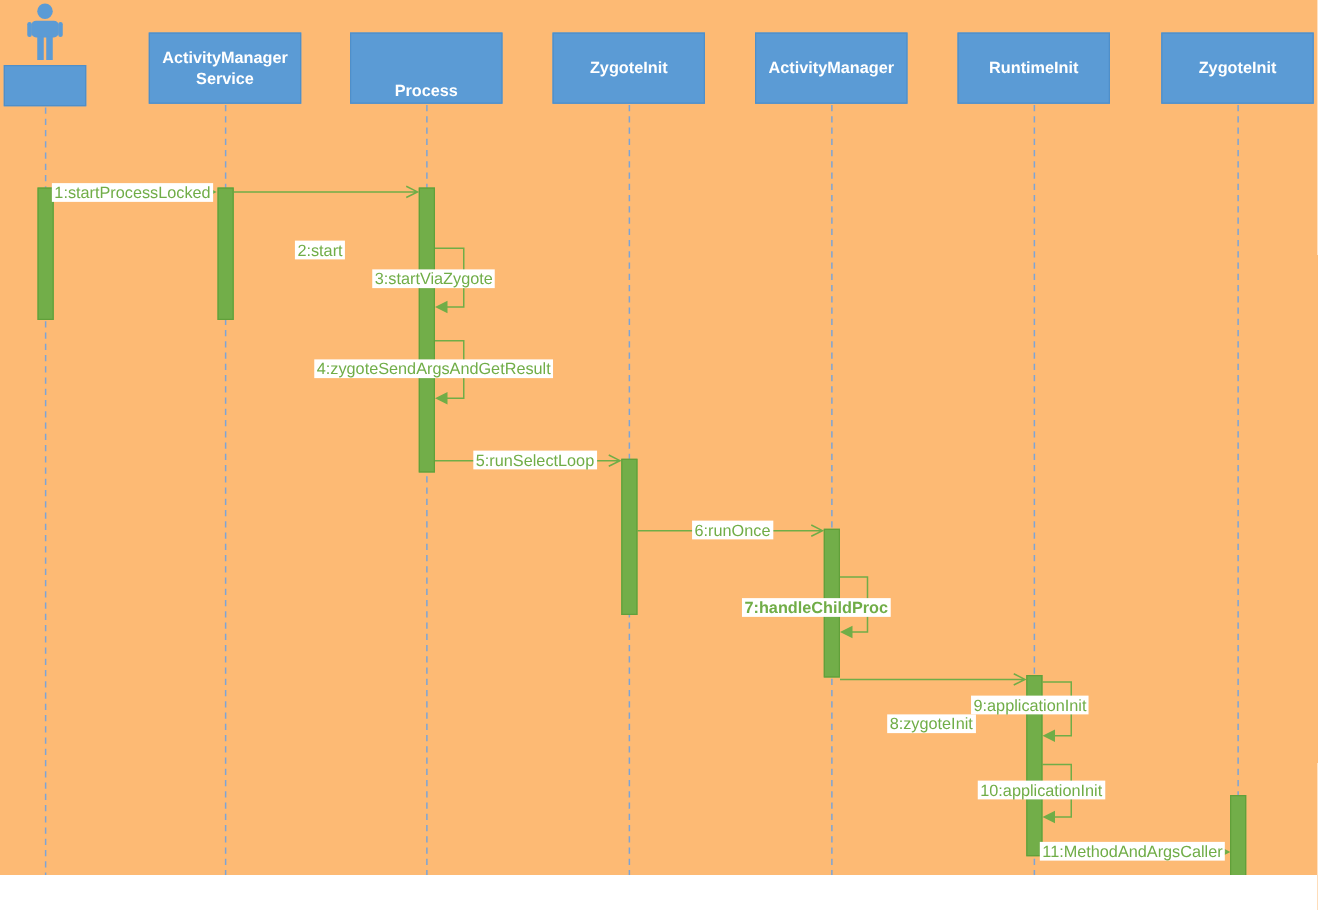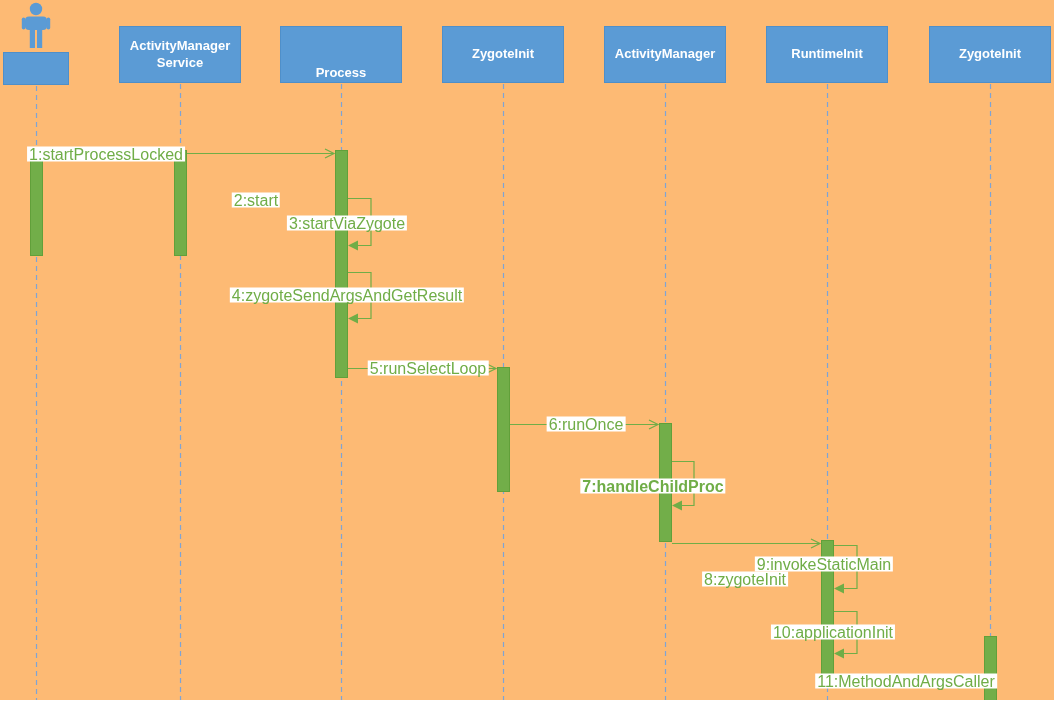--- a/index.html
+++ b/index.html
@@ -23,21 +23,21 @@
   }
   .actor-icon{position:absolute;left:14px;top:2px;width:44px;height:48px;}
   
   .abar{
     position:absolute;width:13px;background:#72ae49;
     border:1px solid #61a03a;box-sizing:border-box;
   }
   
   .mlabel{
     position:absolute;transform:translate(-50%,-50%);
-    font-size:16px;color:#70ad47;background:#ffffff;
+    font-size:13px;color:#70ad47;background:#ffffff;
     white-space:nowrap;padding:0 2px;line-height:15px;
   }
 </style>
 </head>
 <body>
 
 <div class="canvas">
 
   <svg class="layer" width="1054" height="728" viewBox="0 0 1054 728" fill="none" stroke-linecap="butt">
 
@@ -118,17 +118,17 @@
   <div class="abar" style="left:984px;top:636px;height:92px;"></div>
 
   <div class="mlabel" style="left:106px;top:154px;">1:startProcessLocked</div>
   <div class="mlabel" style="left:256px;top:168px;margin-top:32px;">2:start</div>
   <div class="mlabel" style="left:347px;top:223px;">3:startViaZygote</div>
   <div class="mlabel" style="left:347px;top:295px;">4:zygoteSendArgsAndGetResult</div>
   <div class="mlabel" style="left:428px;top:368px;text-align:center;">5:runSelectLoop</div>
   <div class="mlabel" style="left:586px;top:424px;">6:runOnce</div>
   <div class="mlabel" style="left:653px;top:486px;font-weight:bold;">7:handleChildProc</div>
   <div class="mlabel" style="left:745px;top:543px;margin-top:36px;">8:zygoteInit</div>
-  <div class="mlabel" style="left:824px;top:564px;">9:invokeStaticMain</div>
+  <div class="mlabel" style="left:824px;top:564px;">9:applicationInit</div>
   <div class="mlabel" style="left:833px;top:632px;">10:applicationInit</div>
   <div class="mlabel" style="left:906px;top:681px;">11:MethodAndArgsCaller</div>
 
 </div>
 
 </body></html>

